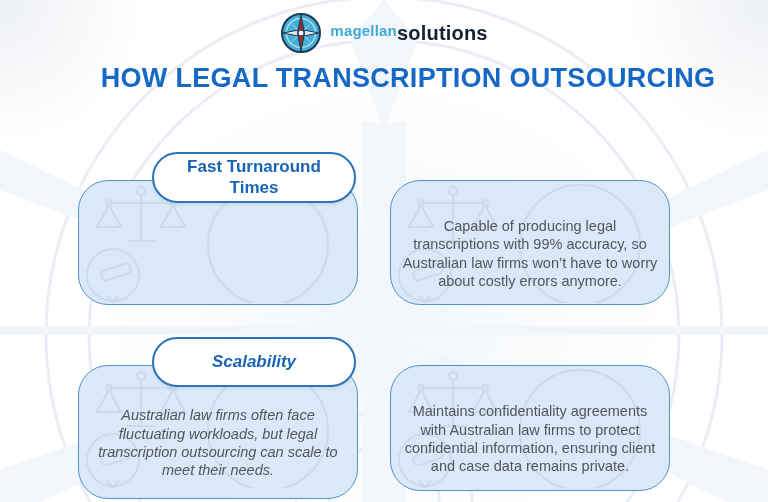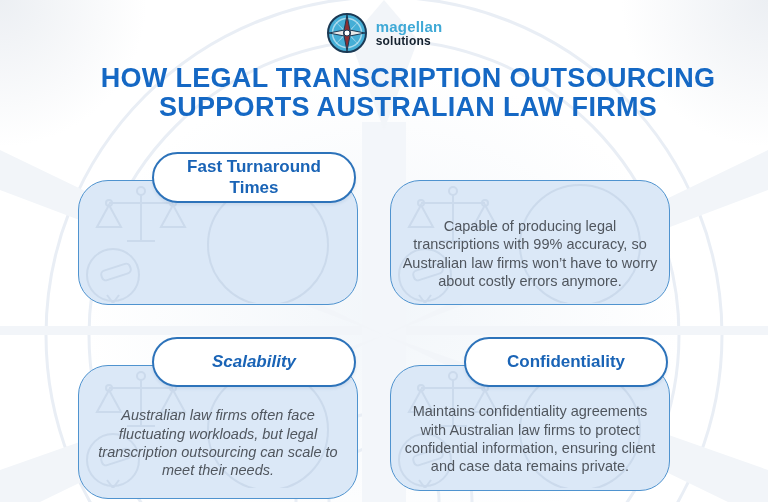--- a/index.html
+++ b/index.html
@@ -8,23 +8,23 @@
     font-family:"Liberation Sans",sans-serif;
     background:
       radial-gradient(circle at 0% 0%, #eceff3 0%, rgba(236,239,243,0) 16%),
       radial-gradient(circle at 100% 0%, #eceff3 0%, rgba(236,239,243,0) 16%),
       radial-gradient(ellipse at 50% 62%, #f2f6fa 0%, rgba(242,246,250,0) 55%),
       #ffffff;
   }
   .watermark{position:absolute;inset:0;z-index:0;pointer-events:none;}
   .header{position:absolute;top:12px;left:0;width:768px;display:flex;justify-content:center;z-index:2;}
   .logo{display:flex;align-items:center;gap:8px;}
-  .logo-text{display:flex;flex-direction:column;line-height:1.02;}
+  .logo-text{display:flex;flex-direction:row;line-height:1.02;}
   .brand-top{color:#3fa9d6;font-size:15px;font-weight:700;letter-spacing:.2px;}
-  .brand-bottom{color:#15212e;font-size:12px;font-weight:700;letter-spacing:.2px;}
+  .brand-bottom{color:#15212e;font-size:20px;font-weight:700;letter-spacing:.2px;}
   .title{position:absolute;top:64px;left:0;width:768px;text-align:center;z-index:2;}
   .title div{
     font-size:27px;line-height:29px;font-weight:700;letter-spacing:.3px;
     color:#1568c4;
     padding-left:48px;
   }
   .grid{
     position:absolute;left:78px;top:152px;width:614px;z-index:2;
     display:grid;grid-template-columns:280px 280px;column-gap:54px;row-gap:18px;gap:32px;
   }
@@ -87,21 +87,20 @@
     </svg>
     <div class="logo-text">
       <span class="brand-top">magellan</span>
       <span class="brand-bottom">solutions</span>
     </div>
   </div>
 </div>
 
 <div class="title">
   <div>HOW LEGAL TRANSCRIPTION OUTSOURCING</div>
-  <div>SUPPORTS AUSTRALIAN LAW FIRMS</div>
 </div>
 
 <div class="grid">
 
   <div class="card">
     <div class="pill">
       <span>Fast Turnaround Times</span>
     </div>
     <div class="cardbody">
       <svg class="deco" width="260" height="120" viewBox="0 0 260 120" opacity="0.45">
@@ -164,23 +163,20 @@
           <rect x="18" y="84" width="30" height="10" rx="4" transform="rotate(-18 33 89)"></rect>
           <polyline points="24,112 30,120 36,112"></polyline>
           <circle cx="185" cy="62" r="60"></circle>
         </g>
       </svg>
       <p>Australian law firms often face fluctuating workloads, but legal transcription outsourcing can scale to meet their needs.</p>
     </div>
   </div>
 
   <div class="card row2" style="height:154px;">
-    <div class="pill">
-      <span>Confidentiality</span>
-    </div>
     <div class="cardbody">
       <svg class="deco" width="260" height="120" viewBox="0 0 260 120" opacity="0.45">
         <g fill="none" stroke="#b9c9de" stroke-width="2">
           <circle cx="58" cy="8" r="4"></circle>
           <line x1="58" y1="12" x2="58" y2="58"></line>
           <line x1="26" y1="20" x2="90" y2="20"></line>
           <circle cx="26" cy="20" r="3"></circle>
             <circle cx="90" cy="20" r="3"></circle>
           <polygon points="26,22 14,44 38,44"></polygon>
           <polygon points="90,22 78,44 102,44"></polygon>

